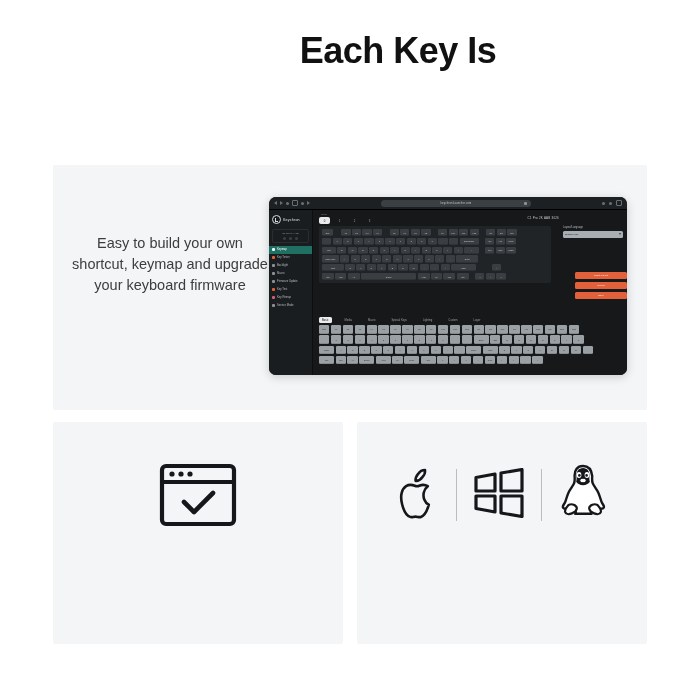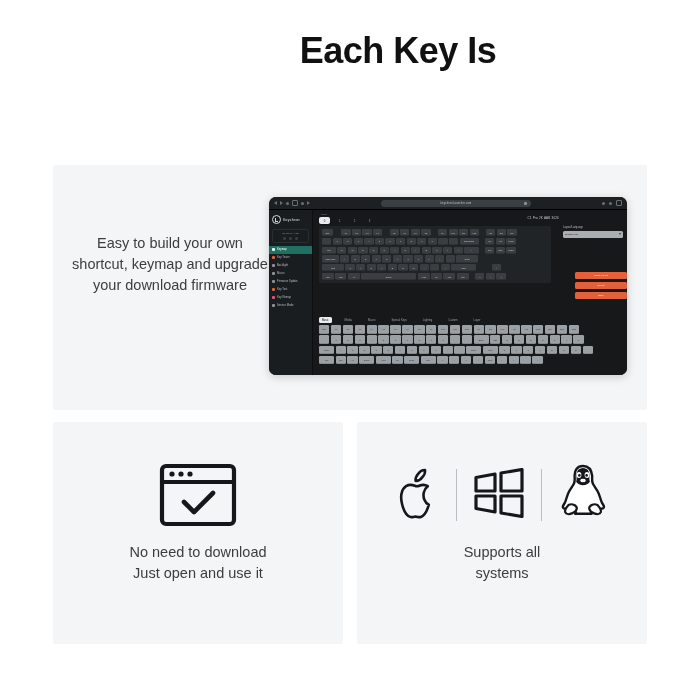--- a/index.html
+++ b/index.html
@@ -199,21 +199,21 @@
 <body>
 
 <div class="page">
 
   <div class="heading">
     <span class="l1">Each Key Is</span>
   </div>
 
   <div class="card" id="card-top"></div>
 
-  <div class="feature-text">Easy to build your own shortcut, keymap and upgrade your download firmware</div>
+  <div class="feature-text">Easy to build your own shortcut, keymap and upgrade your keyboard firmware</div>
 
   <div class="appwin">
 
     <div class="titlebar">
       <div class="tb-nav">
         <span class="tb-chev l"></span>
         <span class="tb-chev r"></span>
         <span class="tb-dot"></span>
         <span class="tb-sq"></span>
         <span class="tb-dot"></span>
@@ -525,24 +525,20 @@
     <div class="bc-inner">
       <div class="bc-icon">
         <svg width="78" height="64" viewBox="0 0 78 64" fill="none" aria-hidden="true">
           <rect x="3" y="3" width="72" height="58" rx="4" stroke="#15171a" stroke-width="4.2"></rect>
           <line x1="3" y1="19" x2="75" y2="19" stroke="#15171a" stroke-width="4.2"></line>
           <circle cx="13" cy="11" r="2.6" fill="#15171a"></circle>
           <circle cx="22" cy="11" r="2.6" fill="#15171a"></circle>
           <circle cx="31" cy="11" r="2.6" fill="#15171a"></circle>
           <path d="M25 39 L35 49 L54 30" stroke="#15171a" stroke-width="4.6" stroke-linecap="round" stroke-linejoin="round"></path>
         </svg>
-      </div>
-      <div class="bc-caption">
-        <span>No need to download</span><br>
-        <span>Just open and use it</span>
       </div>
     </div>
   </div>
 
   <div class="card" id="card-br">
     <div class="bc-inner">
       <div class="bc-icon">
         <div class="os-row">
           <span>
             <svg width="44" height="54" viewBox="0 0 44 54" fill="none" aria-hidden="true">
@@ -568,20 +564,16 @@
               <ellipse cx="29" cy="11" rx="2.4" ry="3" fill="#ffffff"></ellipse>
               <circle cx="21.4" cy="11.4" r="1.3" fill="#15171a"></circle>
               <circle cx="28.6" cy="11.4" r="1.3" fill="#15171a"></circle>
               <path d="M25 14.2c-1.8 0-3.2 1.1-3.2 2.3 0 1.2 1.4 2.3 3.2 2.3s3.2-1.1 3.2-2.3c0-1.2-1.4-2.3-3.2-2.3z" fill="#ffffff" stroke="#15171a" stroke-width="1"></path>
               <path d="M10.5 41c-2.2 2.4-4 5.4-3.2 7.4.8 2 4 2 6.6 1 2.4-.9 4.4-2.6 4.8-4.3.4-1.8-1-3.6-3-4.4-1.8-.7-3.8-.4-5.2.3z" stroke="#15171a" stroke-width="2.2" stroke-linejoin="round" fill="#ffffff"></path>
               <path d="M39.5 41c2.2 2.4 4 5.4 3.2 7.4-.8 2-4 2-6.6 1-2.4-.9-4.4-2.6-4.8-4.3-.4-1.8 1-3.6 3-4.4 1.8-.7 3.8-.4 5.2.3z" stroke="#15171a" stroke-width="2.2" stroke-linejoin="round" fill="#ffffff"></path>
             </svg>
           </span>
         </div>
       </div>
-      <div class="bc-caption">
-        <span>Supports all</span><br>
-        <span>systems</span>
-      </div>
     </div>
   </div>
 
 </div>
 
 </body></html>

